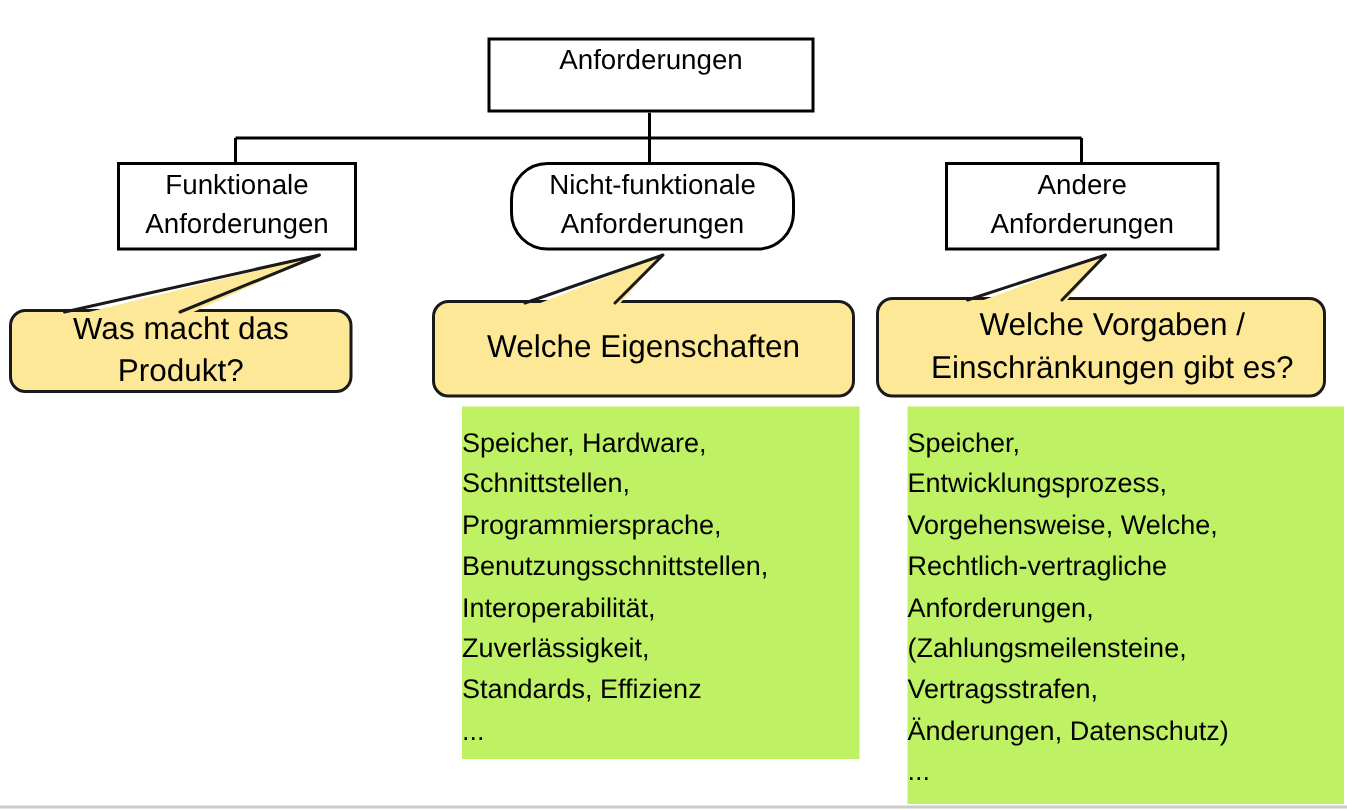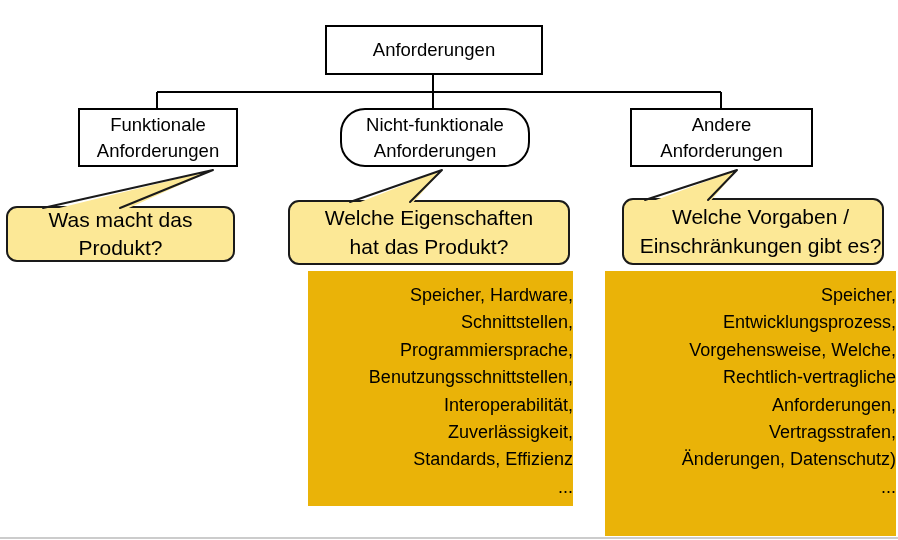--- a/index.html
+++ b/index.html
@@ -2,31 +2,31 @@
 <html><head>
 <meta charset="utf-8">
 <style>
   html, body { margin:0; padding:0; background:#ffffff; }
   .canvas {
     position:relative; width:898px; height:540px; background:#ffffff;
     font-family:"Liberation Sans", sans-serif; color:#000; overflow:hidden;
   }
   .node {
     position:absolute; background:#ffffff; border:2px solid #000000;
-    display:flex; flex-direction:column; align-items:center; justify-content:center;
+    display:flex; flex-direction:column; align-items:center; 
     text-align:center; font-size:18.5px; line-height:26px; box-sizing:border-box; z-index:2;
   }
   .bubble {
     position:absolute; background:#FCE896; border:2px solid #1a1a1a; border-radius:11px;
     display:flex; flex-direction:column; align-items:center; justify-content:center;
     text-align:center; font-size:21px; line-height:28.5px; box-sizing:border-box; z-index:3;
   }
   .detail {
-    position:absolute; background:#eab308;
-    display:flex; flex-direction:column; align-items:flex-end;
+    position:absolute; background:#bef264;
+    display:flex; flex-direction:column; align-items:flex-start;
     text-align:center; font-size:18px; line-height:27.4px;
     box-sizing:border-box; padding-top:11px; z-index:2;
   }
   svg.overlay { position:absolute; left:0; top:0; z-index:1; pointer-events:none; }
   svg.tails   { z-index:4; }
   .conn        { stroke:#000000; stroke-width:2; fill:none; }
   .tail-fill   { fill:#FCE896; stroke:none; }
   .tail-stroke { fill:none; stroke:#1a1a1a; stroke-width:2; stroke-linejoin:round; stroke-linecap:round; }
   .bottom-rule { position:absolute; left:0; top:537px; width:898px; height:2px; background:#cccccc; z-index:0; }
 </style>
@@ -57,24 +57,23 @@
     <span>Andere</span>
     <span>Anforderungen</span>
   </div>
 
   <div class="bubble" style="left:6px; top:206px; width:229px; height:56px;">
     <span>Was macht das Produkt?</span>
   </div>
 
   <div class="bubble" style="left:288px; top:200px; width:282px; height:65px;">
     <span>Welche Eigenschaften</span>
-    <span>hat das Produkt?</span>
   </div>
 
-  <div class="bubble" style="left:622px; top:198px; width:262px; height:67px;padding-left:15px;">
+  <div class="bubble" style="left:584px; top:198px; width:300px; height:67px;padding-left:15px;">
     <span>Welche Vorgaben /</span>
     <span>Einschränkungen gibt es?</span>
   </div>
 
   <div class="detail" style="left:308px; top:271px; width:265px; height:235px;">
     <span>Speicher, Hardware,</span>
     <span>Schnittstellen,</span>
     <span>Programmiersprache,</span>
     <span>Benutzungsschnittstellen,</span>
     <span>Interoperabilität,</span>
@@ -82,20 +81,21 @@
     <span>Standards, Effizienz</span>
     <span>...</span>
   </div>
 
   <div class="detail" style="left:605px; top:271px; width:291px; height:265px;">
     <span>Speicher,</span>
     <span>Entwicklungsprozess,</span>
     <span>Vorgehensweise, Welche,</span>
     <span>Rechtlich-vertragliche</span>
     <span>Anforderungen,</span>
+    <span>(Zahlungsmeilensteine,</span>
     <span>Vertragsstrafen,</span>
     <span>Änderungen, Datenschutz)</span>
     <span>...</span>
   </div>
 
   <svg class="overlay tails" width="898" height="540" viewBox="0 0 898 540">
     <path class="tail-fill" d="M43 212 L213 170 L120 212 Z"></path>
     <path class="tail-stroke" d="M43 208 L213 170 L120 208"></path>
     <path class="tail-fill" d="M350 206 L442 170 L410 206 Z"></path>
     <path class="tail-stroke" d="M350 202 L442 170 L410 202"></path>

